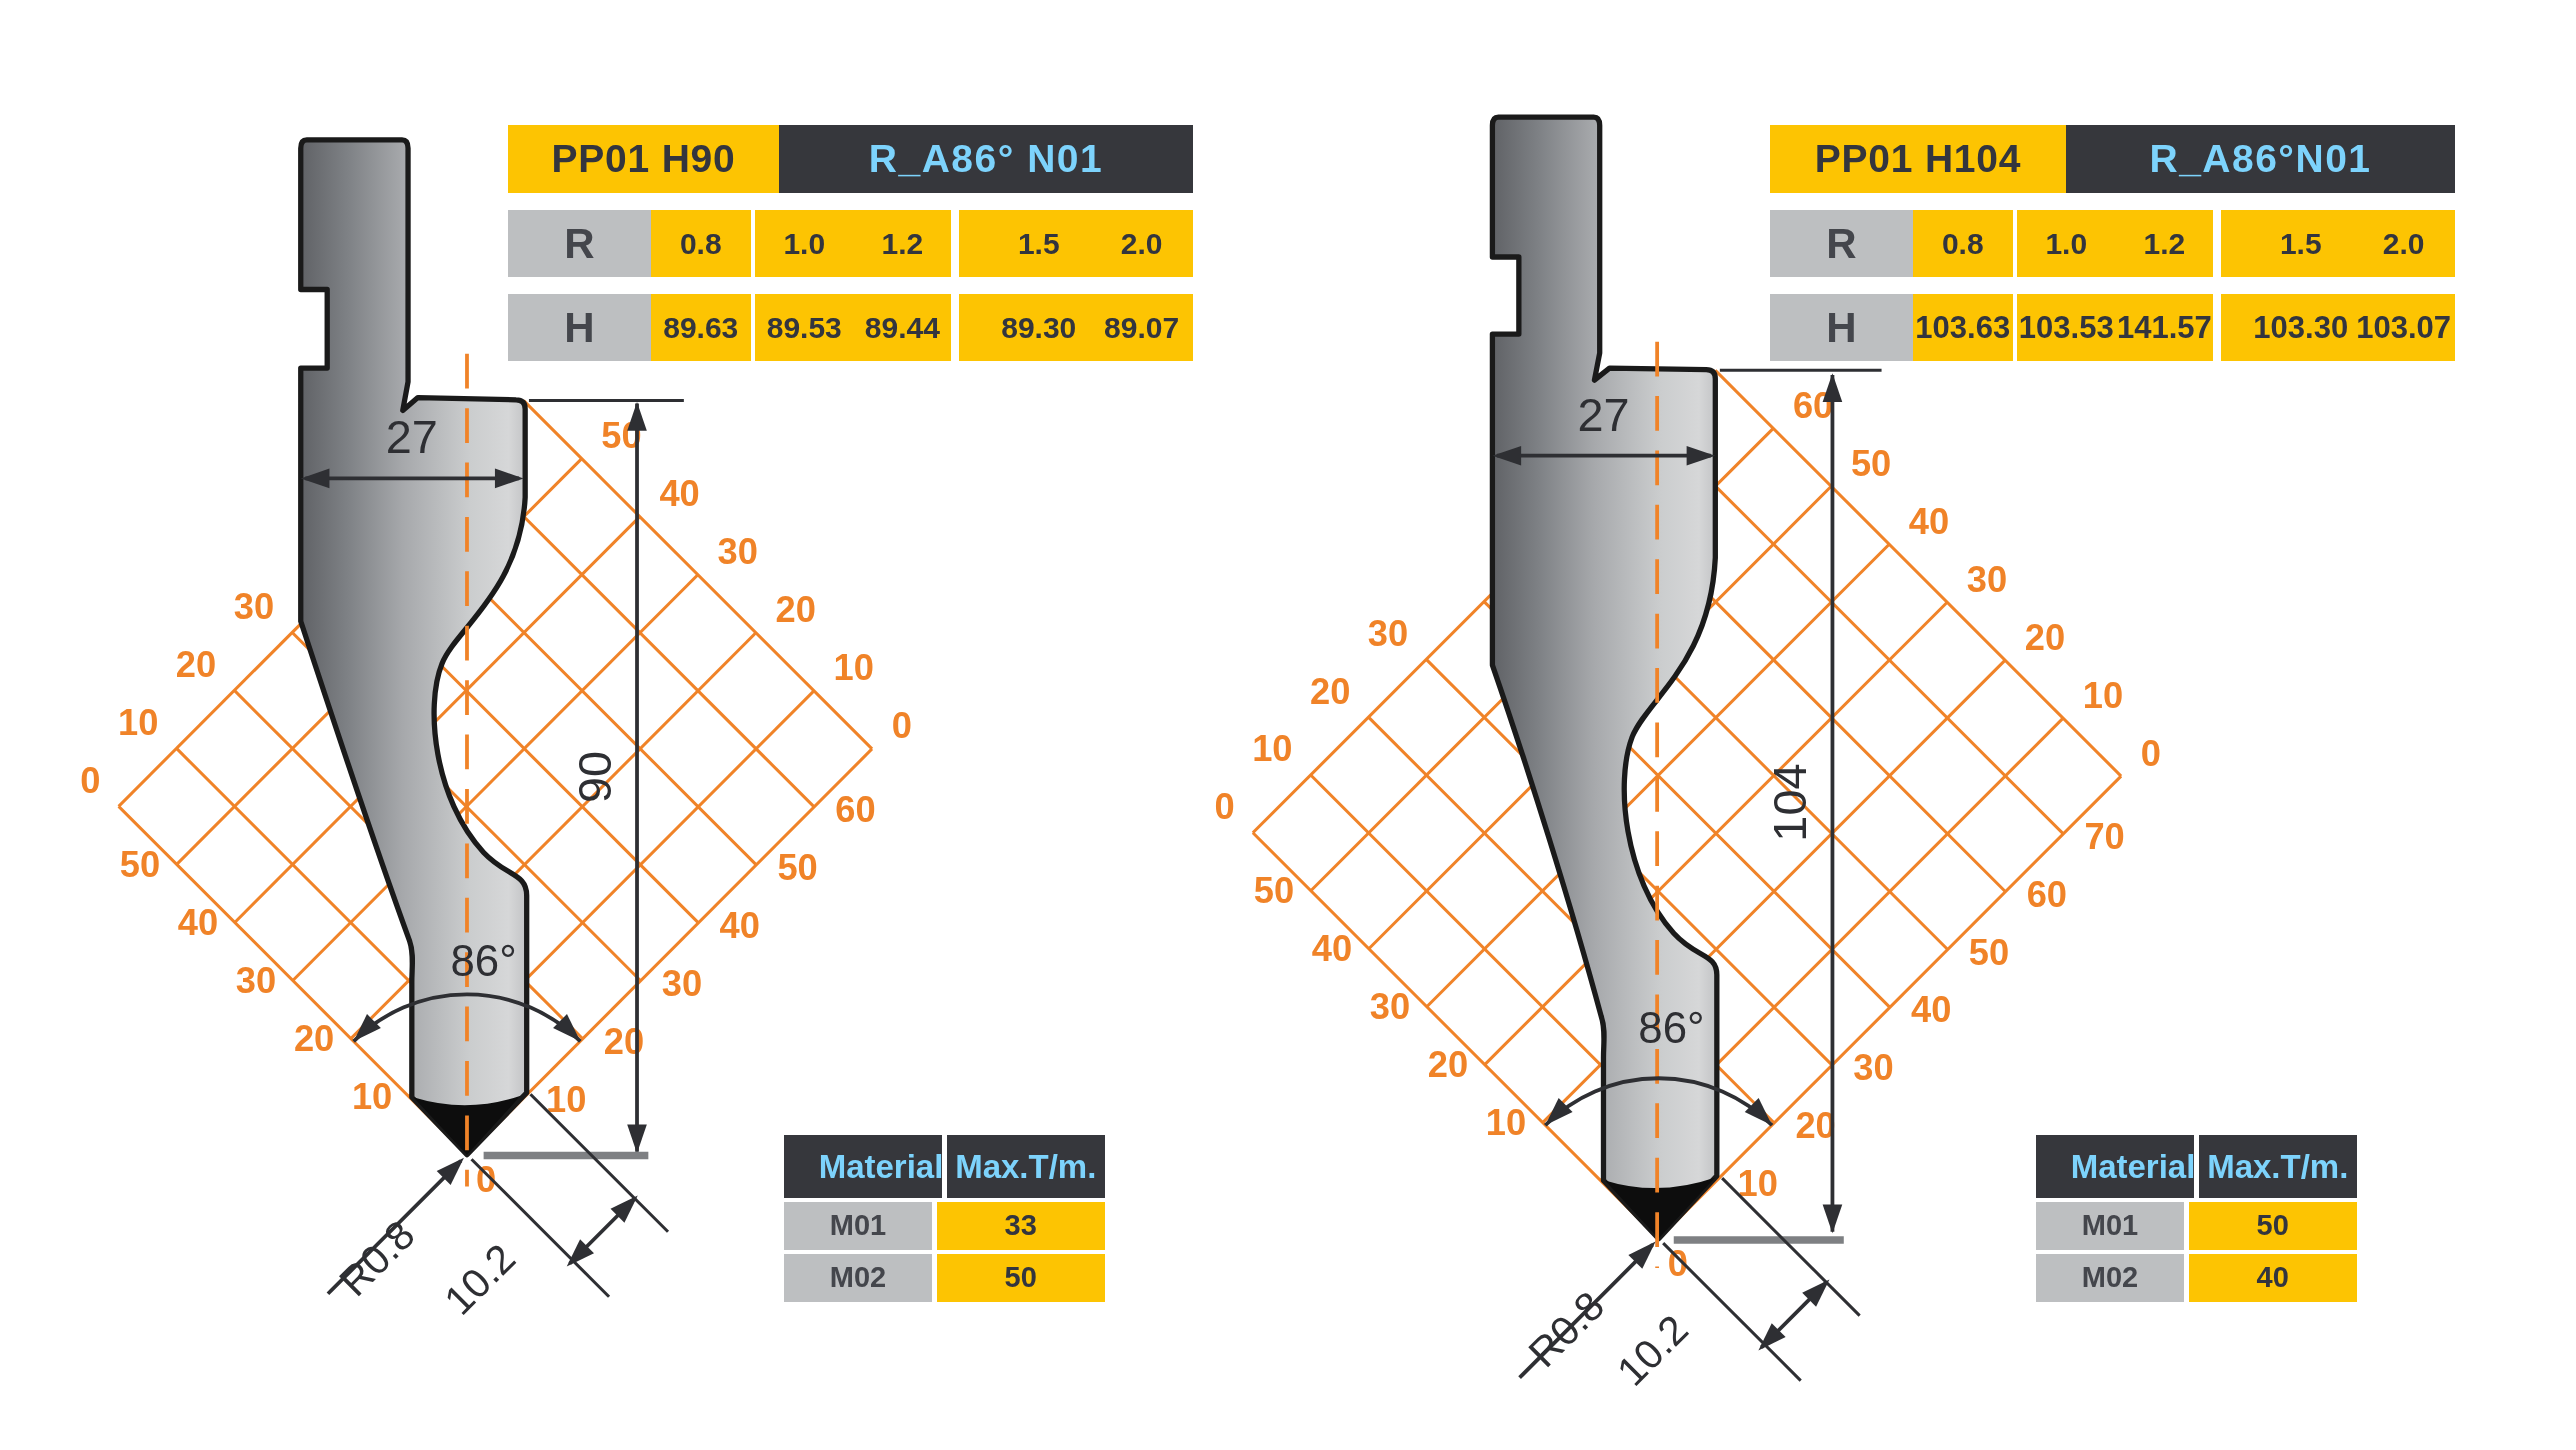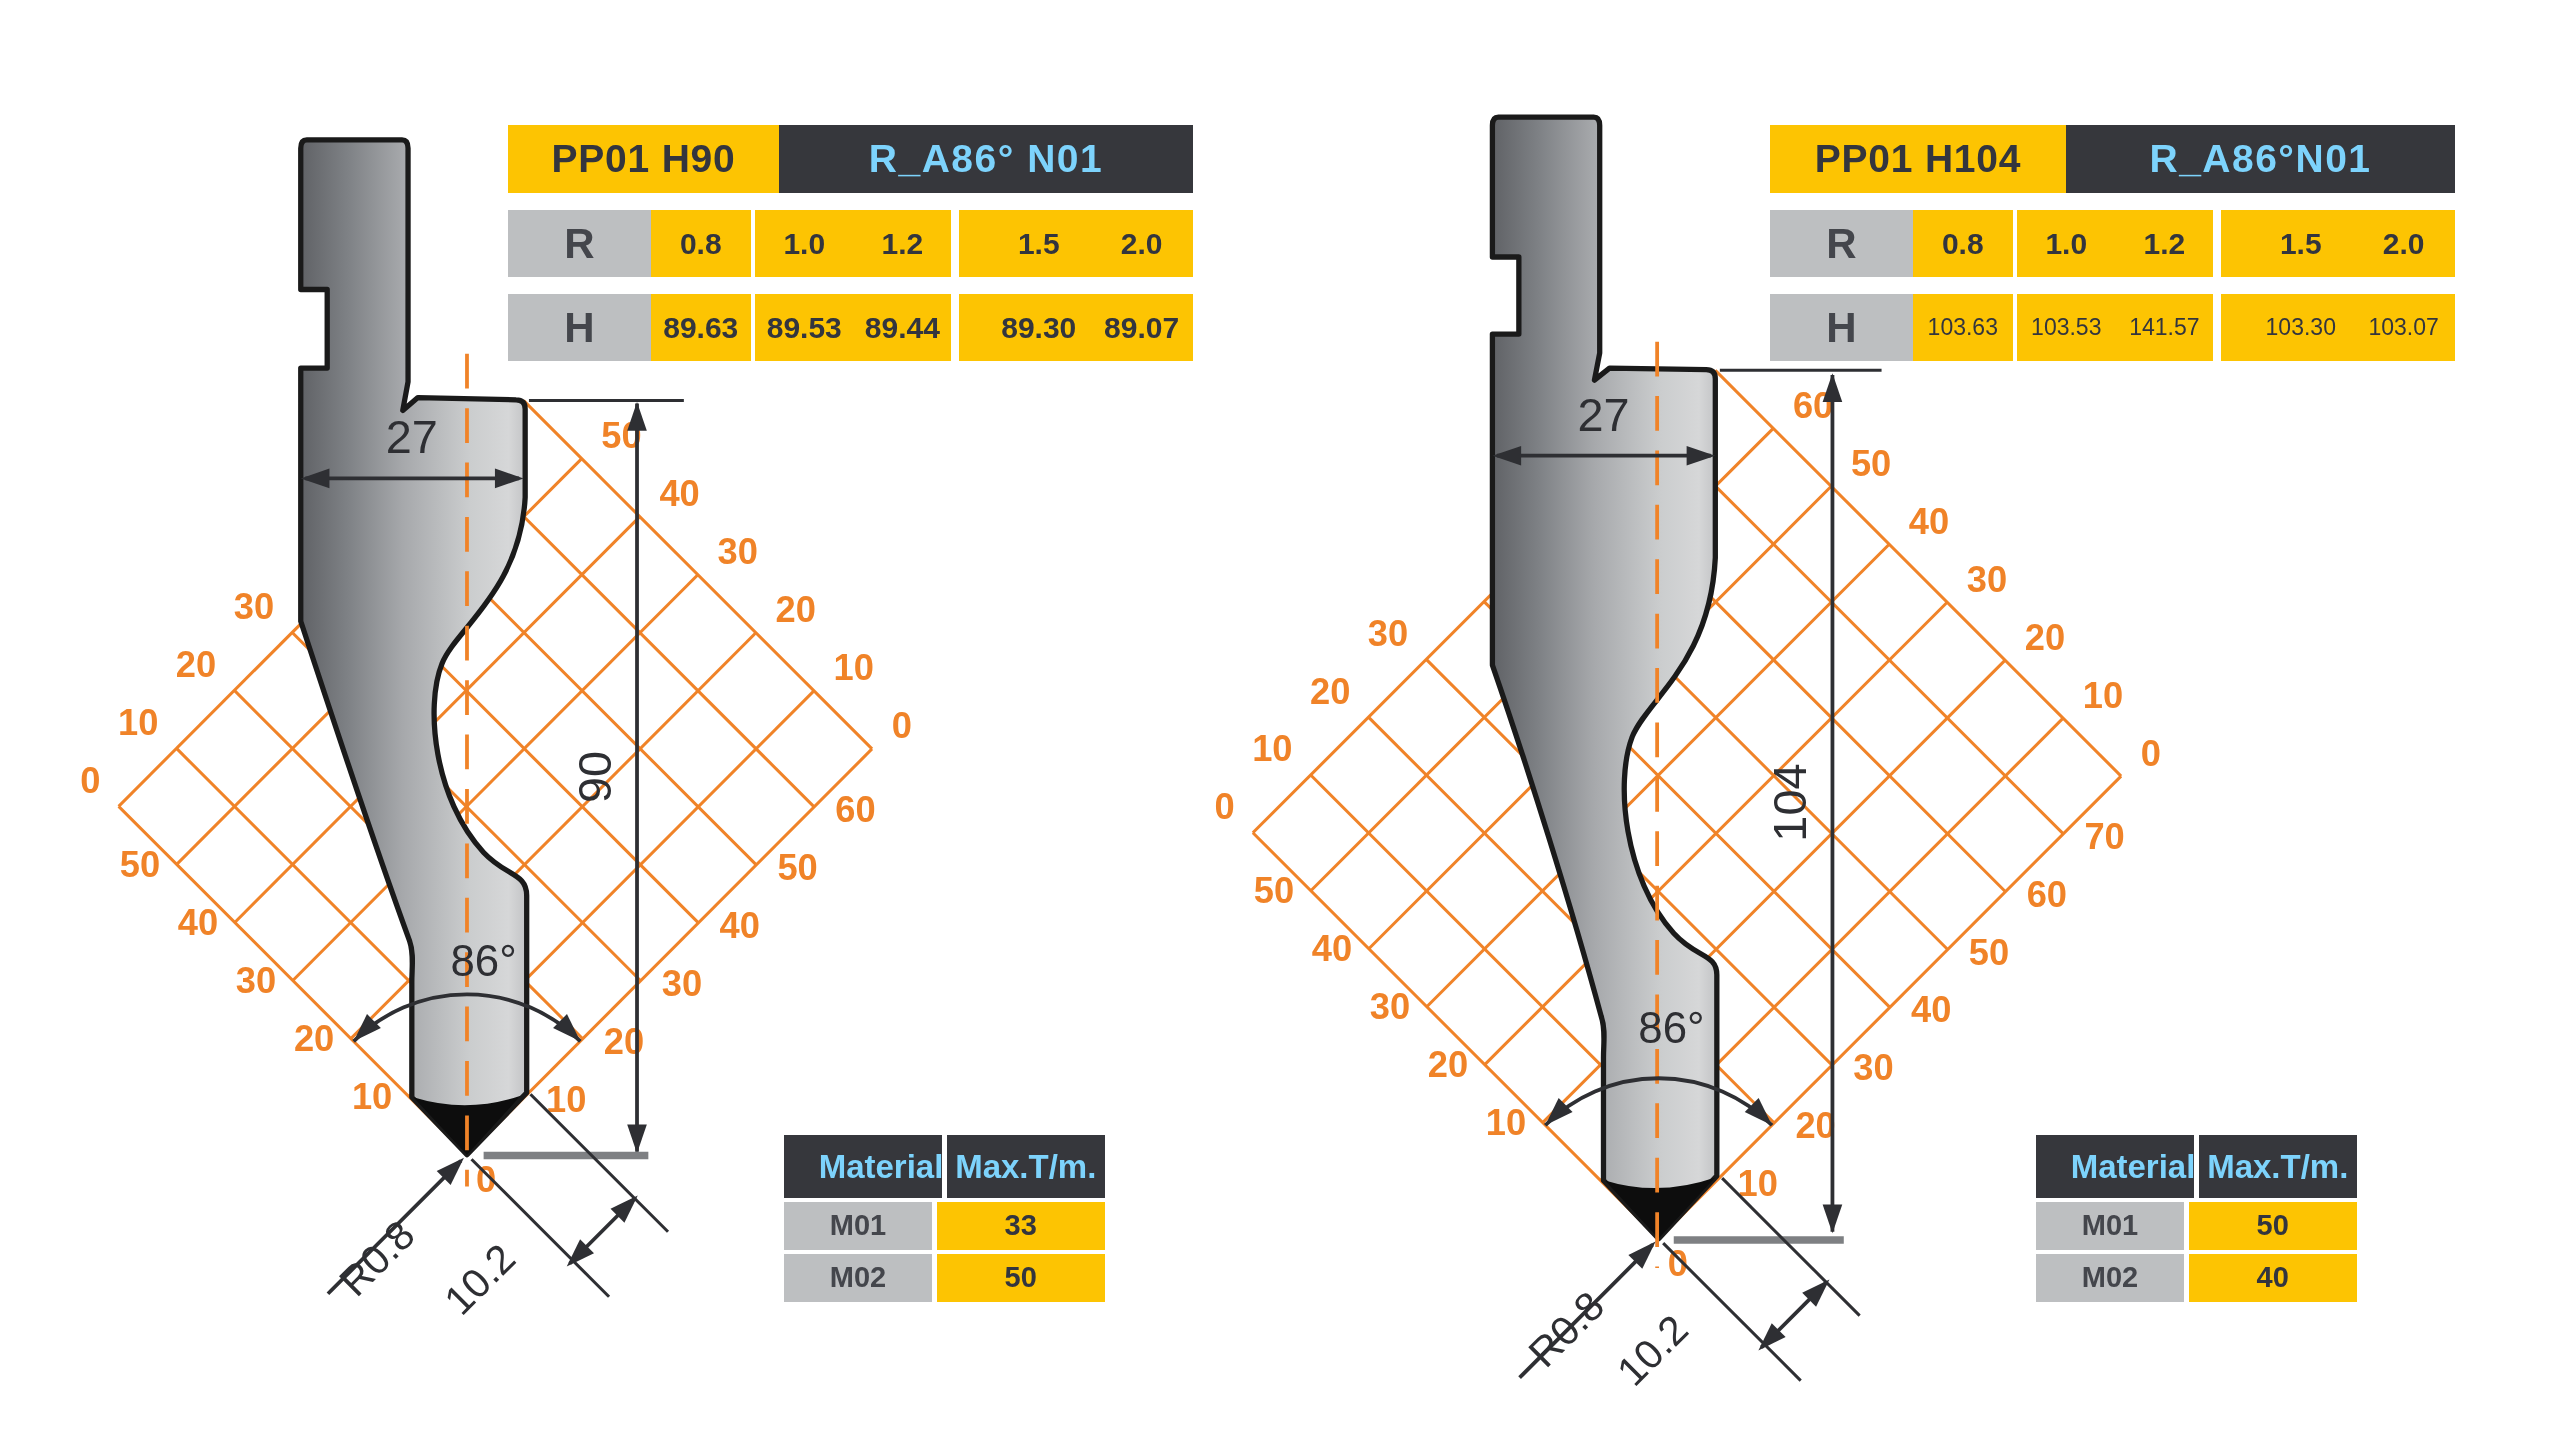--- a/index.html
+++ b/index.html
@@ -18,21 +18,21 @@
   .graycell{background:#BDBFC1;color:#44464C;}
   .model{width:271px;font-size:39px;font-weight:bold;letter-spacing:0.8px;}
   .model-r{width:296px;font-size:39px;font-weight:bold;letter-spacing:0.8px;}
   .series{flex:1;font-size:39px;font-weight:bold;letter-spacing:1.5px;}
   .rowlabel{width:150px;font-size:42px;font-weight:bold;}
   .g1{width:105px;}
   .g2{width:206px;margin-left:4.5px;}
   .g3{width:244px;margin-left:8px;padding-left:28px;}
   .g2 span,.g3 span{flex:1;text-align:center;}
   .vcell{font-size:30px;font-weight:bold;}
-  .vcell-sm{font-size:23px;font-weight:normal;}
+  .vcell-sm{font-size:31px;font-weight:bold;}
 
   .mat-table{position:absolute;display:flex;flex-direction:column;gap:3.8px;width:321px;}
   .mat-header{display:flex;height:63px;gap:4.5px;}
   .mat-row{display:flex;height:48px;gap:4.5px;}
   .mh1{width:158px;font-size:33px;font-weight:bold;padding-left:36px;}
   .mh2{flex:1;font-size:33px;font-weight:bold;}
   .mc1{width:148px;font-size:29px;font-weight:bold;}
   .mc2{flex:1;font-size:29px;font-weight:bold;}
 </style>
 </head>

